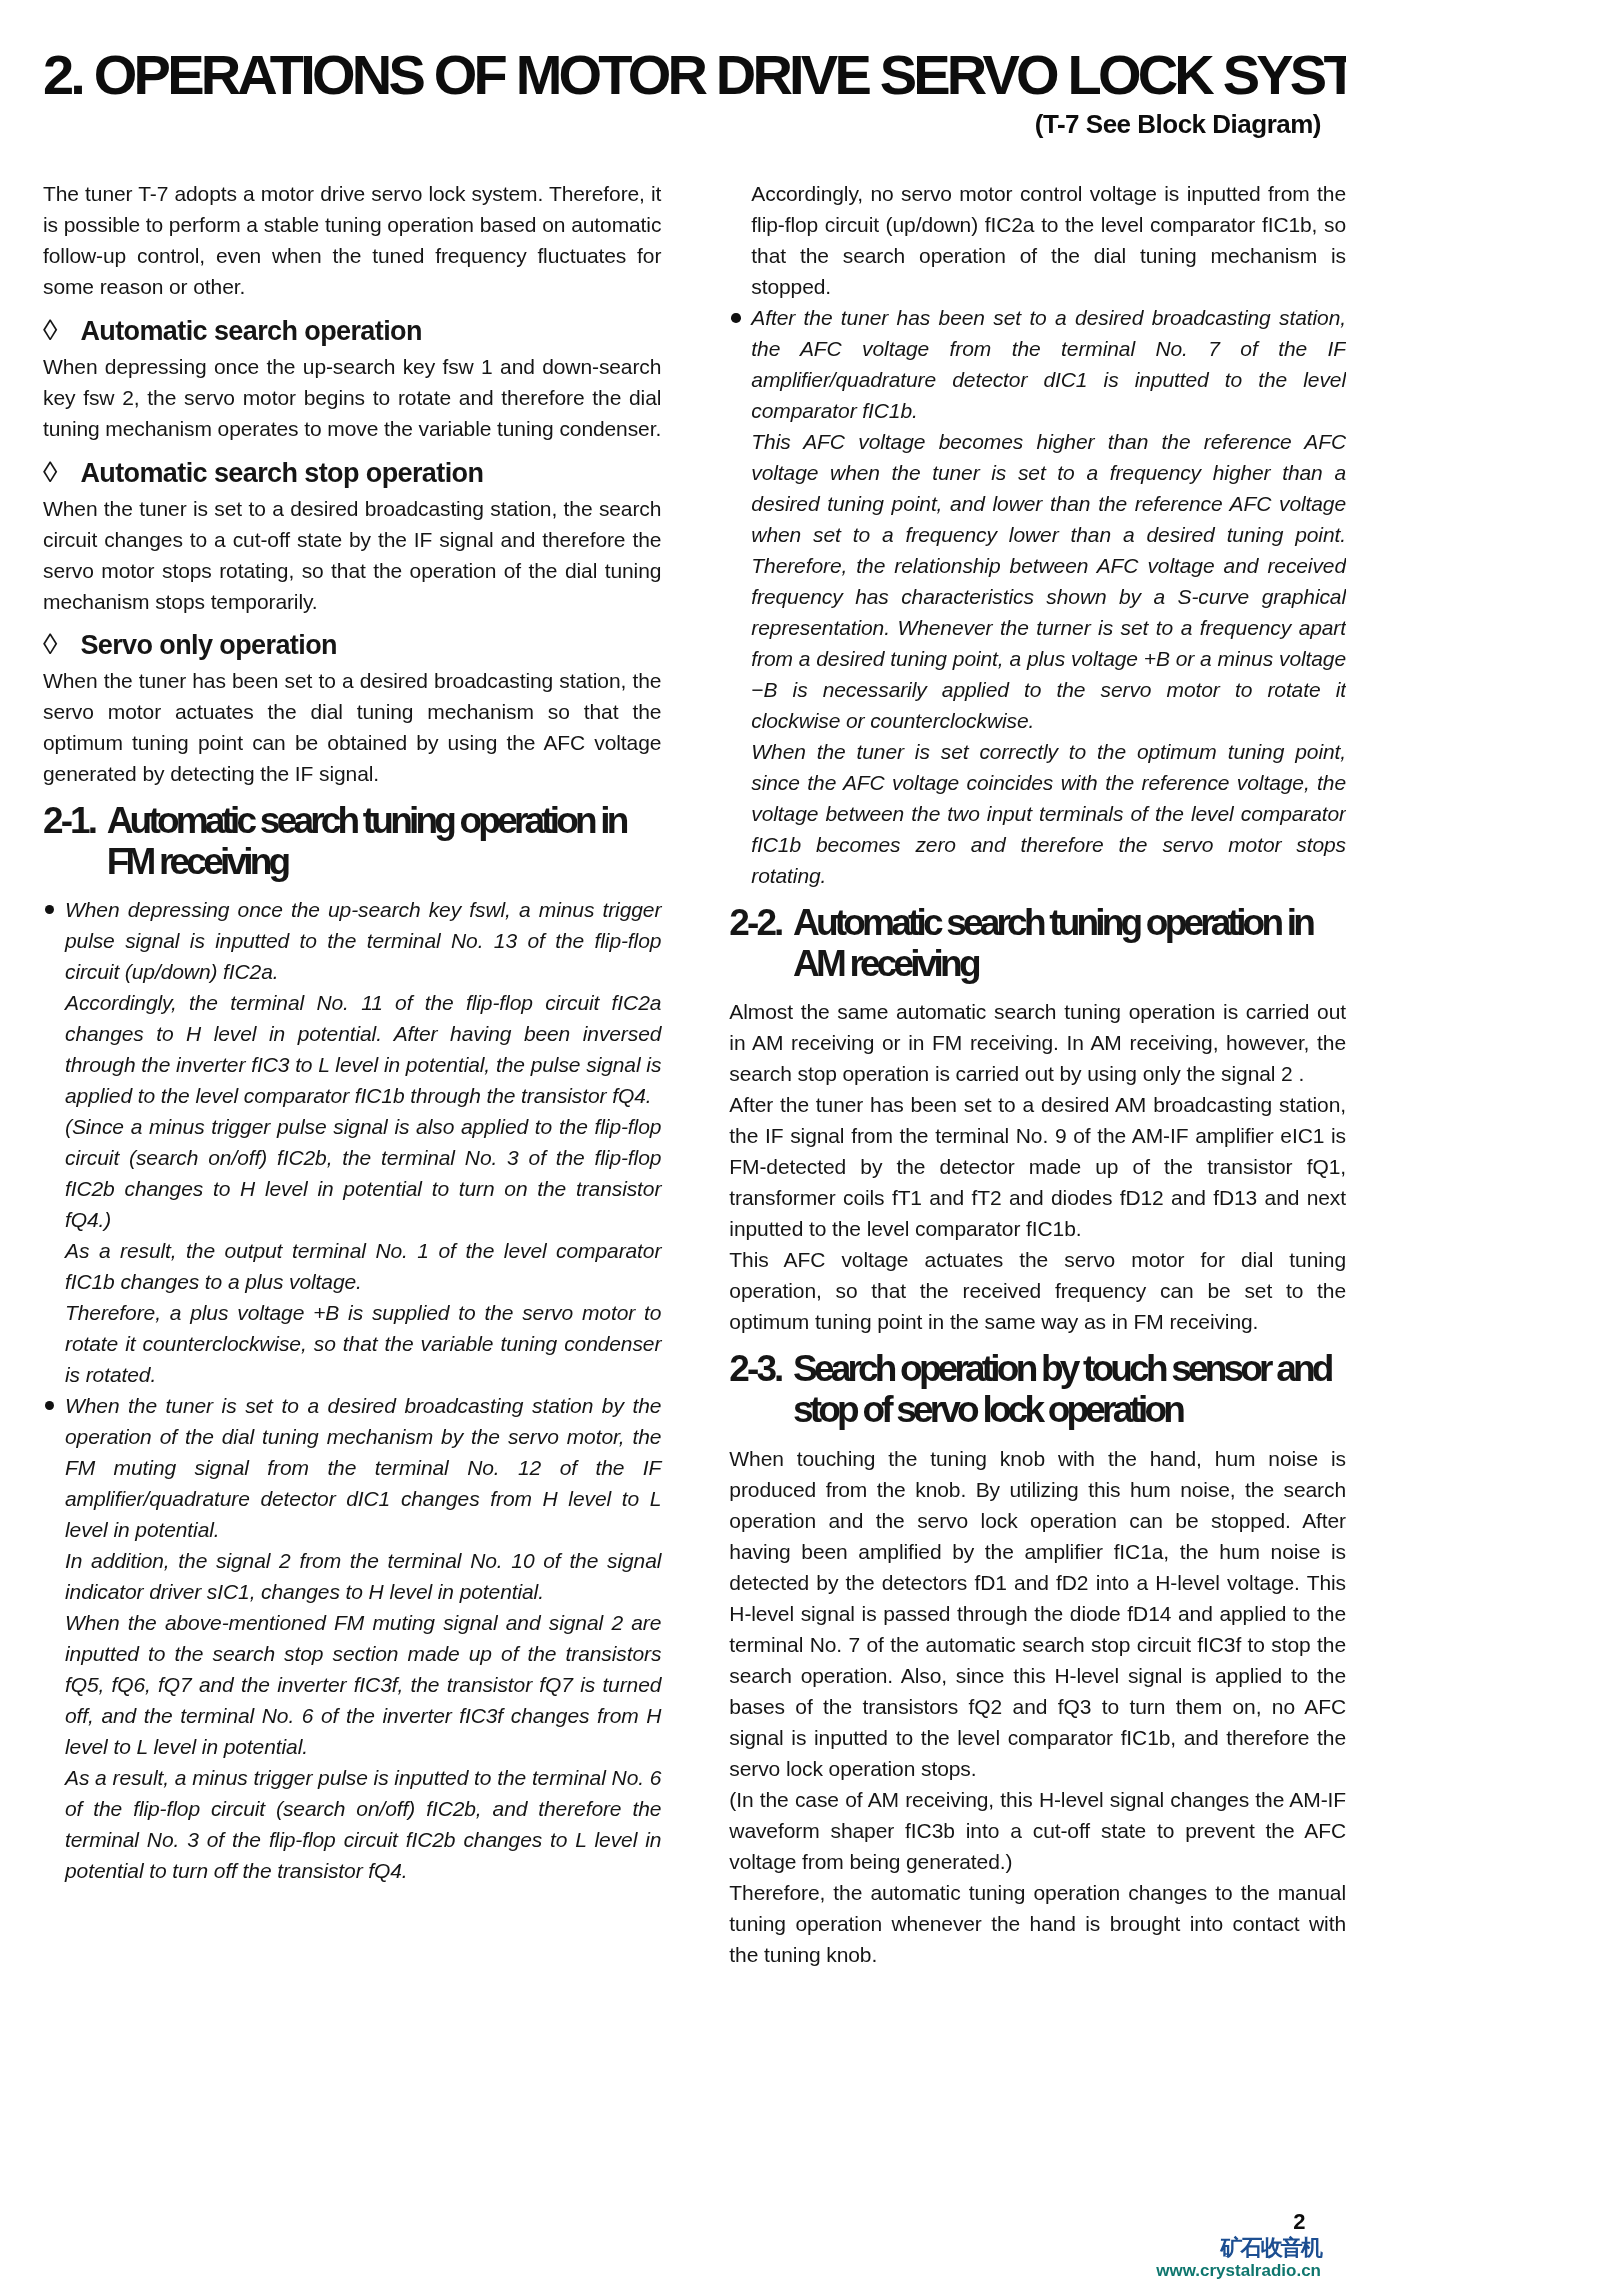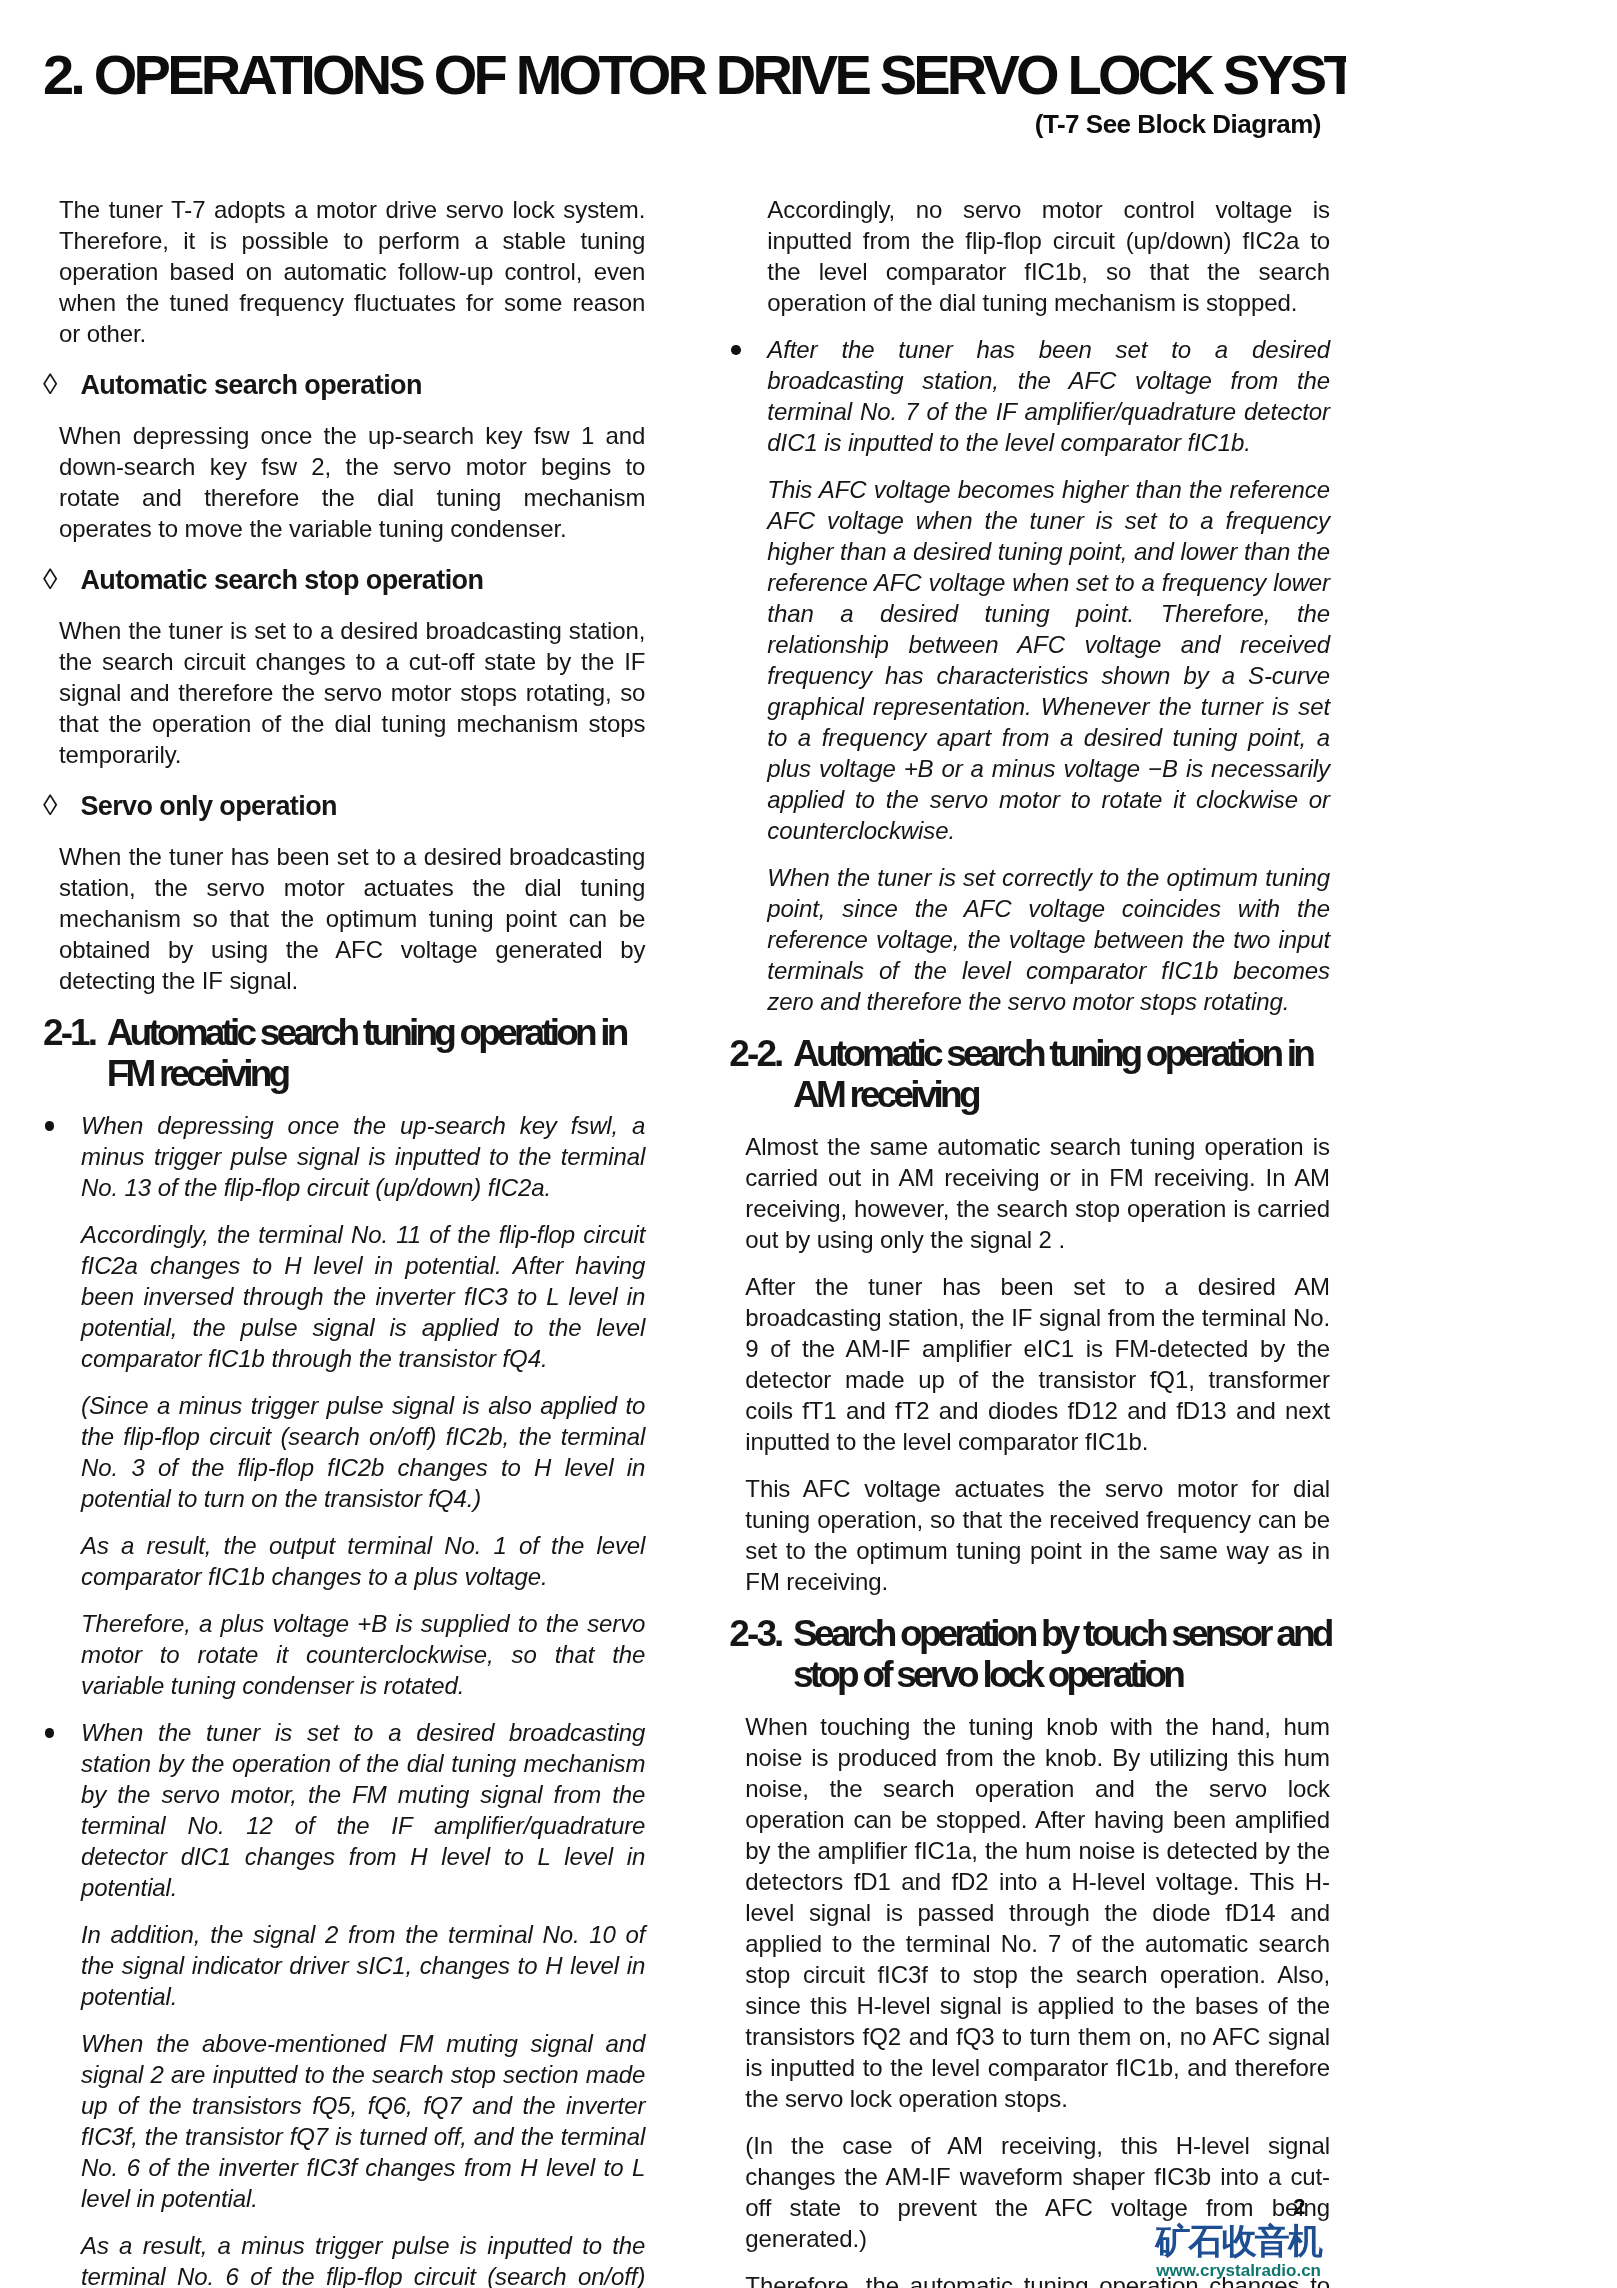--- a/index.html
+++ b/index.html
@@ -32,22 +32,22 @@
   
   .columns{
     display:flex;
     margin-top:38px;
     padding-left:43px;
     column-gap:68px;
   }
   .col-left{width:742px;}
   .col-right{width:740px;}
   .para{
-    margin:16px;
-    font-size:24px;
+    margin:0;
+    font-size:21px;
     line-height:31px;
     letter-spacing:-0.1px;
     text-align:justify;
     text-justify:inter-word;
   }
   .hang{padding-left:22px;}
   
   .subhead{
     display:flex;
     align-items:baseline;
@@ -103,21 +103,21 @@
     text-align:right;
   }
   .page-number{
     padding-right:15.4px;
     font-size:22px;
     font-weight:700;
     color:#0d0d0d;
   }
   .logo-cn{
     margin-top:1.9px;
-    font-size:35px;
+    font-size:22px;
     font-weight:700;
     letter-spacing:-1.9px;
     color:#1c4e91;
     line-height:1.1;
   }
   .logo-url{
     margin-top:1px;
     font-size:17px;
     font-weight:700;
     color:#0f766e;

